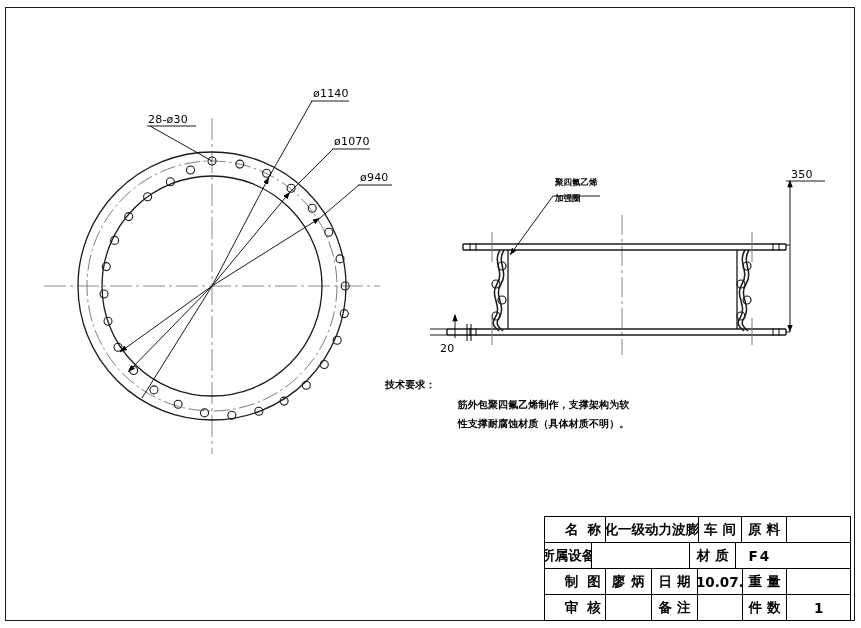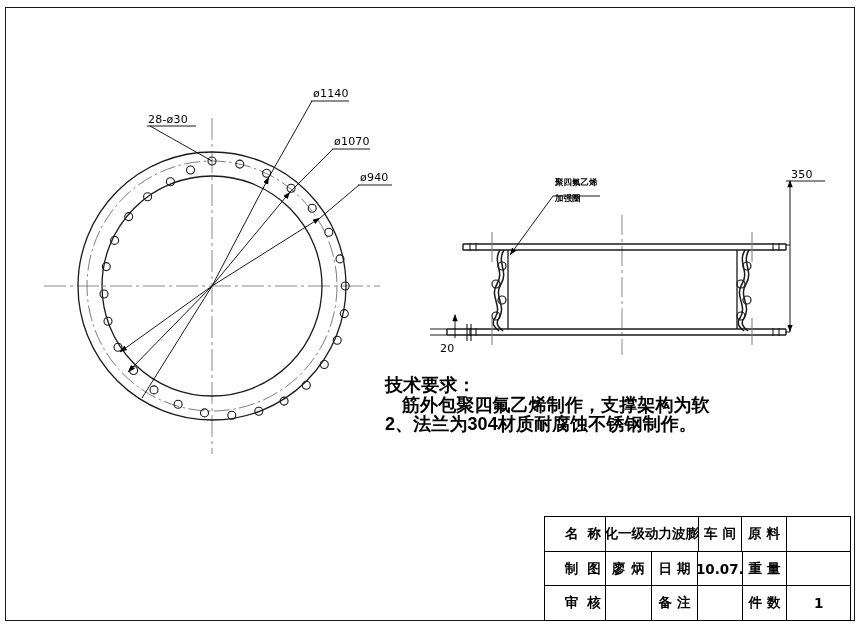--- a/index.html
+++ b/index.html
@@ -45,23 +45,23 @@
     font-weight: bold;
   }
   
   #tech-req {
     position: absolute;
     left: 385px;
     top: 376px;
     width: 300px;
   }
   #tech-req .tr-line {
-    font-family: Liberation Sans, sans-serif;
+    font-family: Liberation Mono, monospace;
     font-weight: bold;
-    font-size: 18px;
+    font-size: 10px;
     color: #000000;
     line-height: 19.5px;
     white-space: nowrap;
     letter-spacing: 0.1px;
   }
   #tech-req .tr-indent {
     padding-left: 17px;
     text-align: center;
   }
   
@@ -296,33 +296,40 @@
       <line x1="447" y1="335" x2="430" y2="335"></line>
       <line x1="467" y1="324" x2="467" y2="341" stroke-width="1"></line>
       <line x1="471" y1="324" x2="471" y2="341" stroke-width="1"></line>
     </g>
     <text class="dim-text" x="440" y="352">20</text>
   </svg>
 
   <div id="tech-req">
     <div class="tr-line">技术要求：</div>
     <div class="tr-line tr-indent">筋外包聚四氟乙烯制作，支撑架构为软</div>
-    <div class="tr-line">2、法兰为304材质耐腐蚀不锈钢制作。</div>
+    <div class="tr-line tr-indent">性支撑耐腐蚀材质（具体材质不明）。</div>
   </div>
 
   <div id="title-block">
 
     <div class="tb-row">
       <div class="tb-cell c-label sp2">名称</div>
       <div class="tb-cell c-name">新净化一级动力波膨胀节</div>
       <div class="tb-cell c-midlbl sp1">车间</div>
       <div class="tb-cell c-rlabel sp1">原料</div>
       <div class="tb-cell c-rvalue"></div>
     </div>
 
+    <div class="tb-row">
+      <div class="tb-cell c-label">所属设备</div>
+      <div class="tb-cell c-name"></div>
+      <div class="tb-cell c-midlbl sp1">材质</div>
+      <div class="tb-cell c-rlabel val-light" style="border-right:none;">F4</div>
+      <div class="tb-cell c-rvalue"></div>
+    </div>
 
     <div class="tb-row">
       <div class="tb-cell c-label sp2">制图</div>
       <div class="tb-cell" style="width:58px;">
         <span class="val-person">廖炳</span>
       </div>
       <div class="tb-cell sp1" style="width:58px;font-family:Liberation Serif, serif;">日期</div>
       <div class="tb-cell val-date" style="width:56px;">2010.07.01</div>
       <div class="tb-cell c-rlabel sp1">重量</div>
       <div class="tb-cell c-rvalue"></div>

